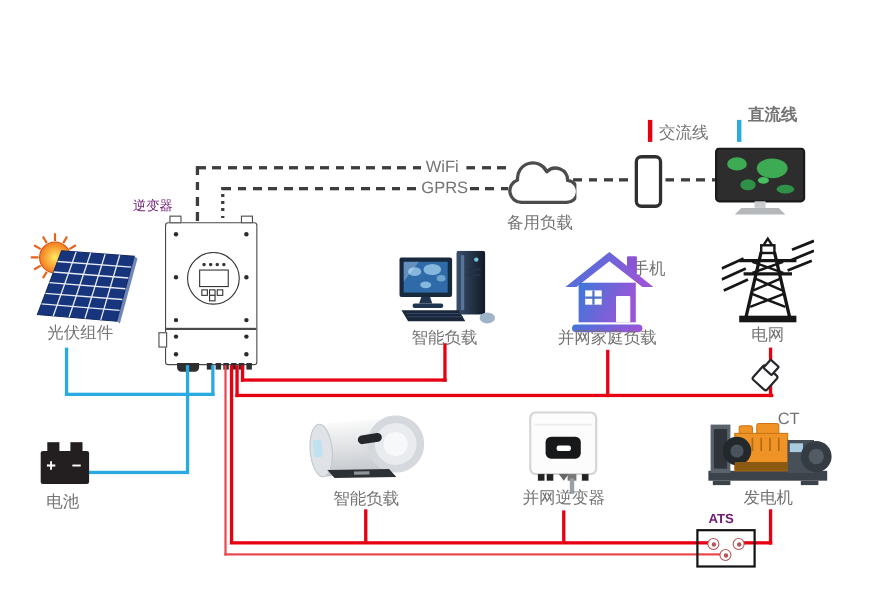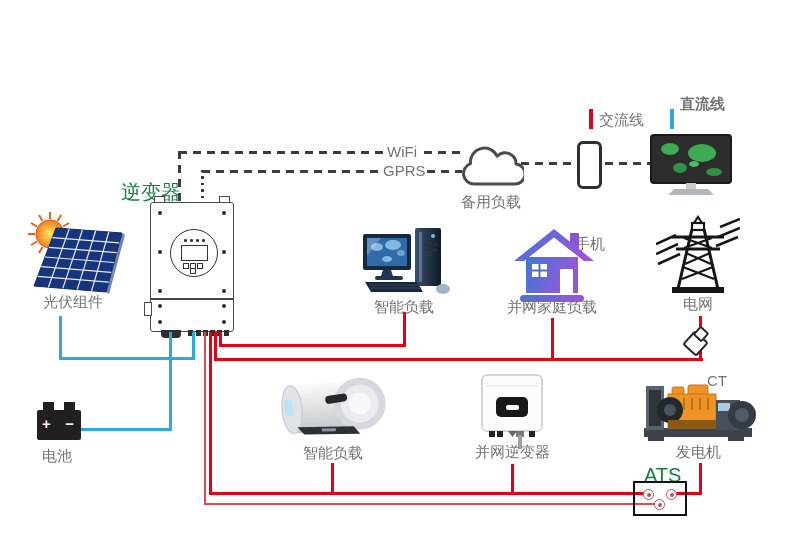--- a/index.html
+++ b/index.html
@@ -6,21 +6,21 @@
   #stage{position:relative;width:790px;height:543px;background:#fff;overflow:hidden;
          font-family:"Liberation Sans","DejaVu Sans",sans-serif;}
   .abs{position:absolute;}
   
   .banner{left:0;top:12px;width:790px;height:37px;background:#1a57a8;color:#fff;
           font-size:23px;font-weight:bold;line-height:37px;padding-left:5px;box-sizing:border-box;white-space:nowrap;}
   .page-title{left:0;top:66px;width:790px;text-align:center;font-size:14px;font-weight:bold;
               letter-spacing:4.5px;color:#141414;}
   
   .lbl{font-size:15px;color:#737373;white-space:nowrap;}
-  .lbl16{font-size:20px;color:#15803d;white-space:nowrap;}
+  .lbl16{font-size:12px;color:#701a75;white-space:nowrap;}
   
   .legbar{width:4px;height:20px;}
   
   .wr{background:#e60012;}
   .wr2{background:#e8474d;}
   .wb{background:#29abe2;}
   .dash-h{height:2.5px;background:repeating-linear-gradient(90deg,#3d3d3d 0 8px,transparent 8px 14px);}
   .dash-v{width:2.5px;background:repeating-linear-gradient(180deg,#3d3d3d 0 8px,transparent 8px 14px);}
   .dot-v{width:2.5px;background:repeating-linear-gradient(180deg,#3d3d3d 0 2.5px,transparent 2.5px 6.5px);}
   
@@ -312,19 +312,19 @@
         <line x1="66" y1="16" x2="66" y2="28"></line>
       </g>
     <rect x="26" y="38" width="48" height="8" fill="#8a5a10"></rect>
     <rect x="74" y="18" width="24" height="30" fill="#474f58"></rect>
     <rect x="76" y="21" width="12" height="8" fill="#a8cbe0"></rect>
     <circle cx="100" cy="33" r="14" fill="#343b42"></circle>
       <circle cx="100" cy="33" r="7" fill="#525a64"></circle>
   </svg>
   <div class="abs lbl" style="left:676px;top:443px;">发电机</div>
 
-  <div class="abs lbl16" style="left:644px;top:464px;">ATS</div>
+  <div class="abs lbl16" style="left:644px;top:464px;font-weight:bold;">ATS</div>
   <div class="abs ats-box"></div>
   <div class="abs term" style="left:643px;top:489px;"></div>
   <div class="abs term" style="left:666px;top:489px;"></div>
   <div class="abs term" style="left:654px;top:499px;"></div>
 
 </div>
 
 </body></html>

